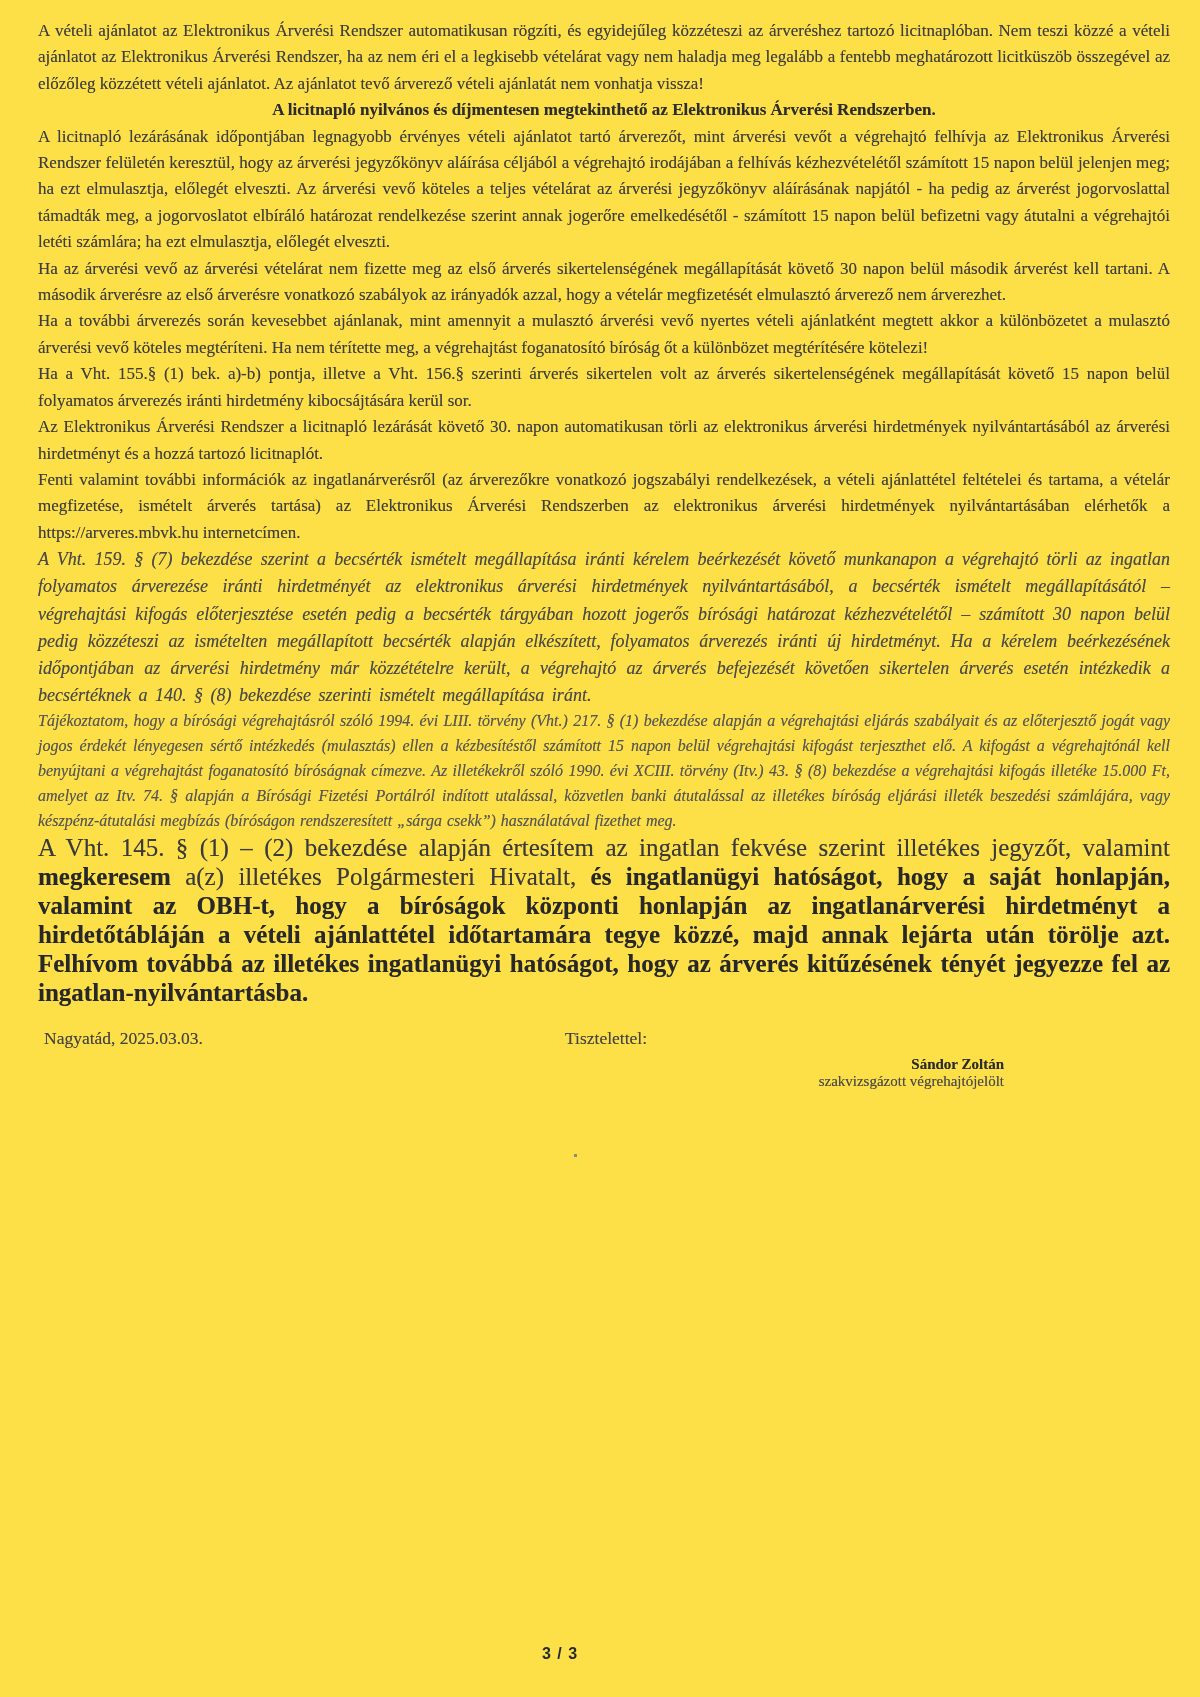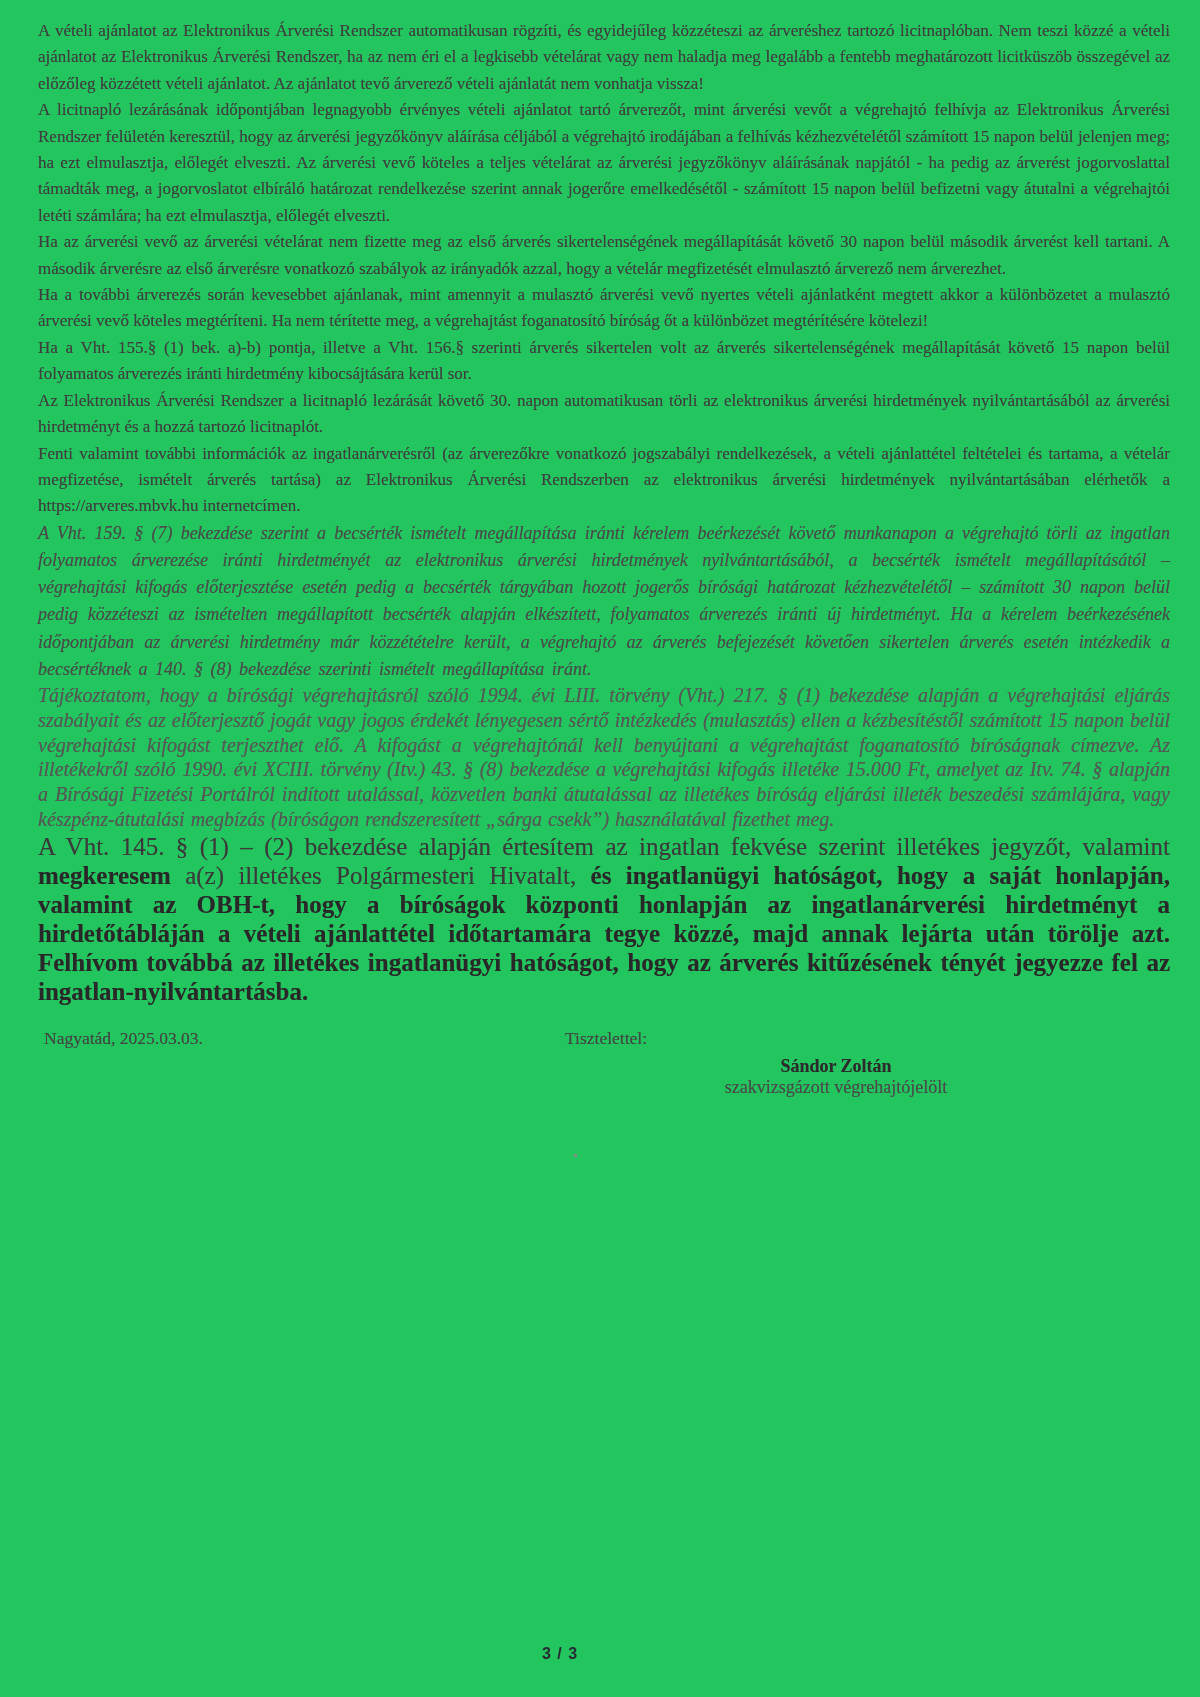--- a/index.html
+++ b/index.html
@@ -1,62 +1,62 @@
 <!DOCTYPE html>
 <html lang="hu"><head>
 <meta charset="utf-8">
 <style>
   html,body{margin:0;padding:0;background:#ffffff;}
   .page{
     position:relative;
     width:1200px;height:1697px;
-    background:#22c55e;
+    background:#fde047;
     font-family:"Liberation Serif", serif;
     color:#3e3e3e;
     overflow:hidden;
   }
   .content{
     position:absolute;top:18px;left:38px;width:1132px;
     font-size:17px;line-height:26.4px;text-align:justify;
   }
   .content p{margin:0;}
   .scan{text-shadow:0 0 .5px rgba(70,70,70,.55);}
   .center-bold{
     text-align:center;font-weight:bold;color:#2d2d2d;
   }
   .vht159{
     margin-top:26px;
     font-style:italic;font-size:18px;line-height:27.2px;
     color:#4a4a4a;word-spacing:3px;
   }
   .small-italic{
     margin-top:21px;
-    font-style:italic;font-size:20px;line-height:24.8px;
+    font-style:italic;font-size:16px;line-height:24.8px;
     color:#575757;word-spacing:1px;
   }
   .hatosagi-heading{
     margin-top:18px;
     text-align:center;font-weight:bold;
     font-size:18.5px;color:#2c2c2c;letter-spacing:.5px;
   }
   .hatosagi-para{
     font-size:25px;line-height:29px;color:#3a3a3a;
   }
   .bold{font-weight:bold;color:#282828;}
   .date-line{
     position:absolute;top:1028px;left:44px;
     font-size:17.5px;color:#444;
   }
   .closing-line{
     position:absolute;top:1028px;left:565px;
     font-size:17.5px;color:#444;
   }
   .signature-block{
-    position:absolute;top:1056px;left:648px;width:376px;
-    text-align:center;font-size:18px;color:#3e3e3e;
+    position:absolute;top:1056px;left:628px;width:376px;
+    text-align:right;font-size:15px;color:#3e3e3e;
   }
   .signature-block .name{font-weight:bold;color:#2b2b2b;}
   .signature-block .title{margin-top:0;color:#4a4a4a;}
   .artifact-dot{
     position:absolute;top:1154px;left:574px;
     width:3px;height:3px;background:#8a8a8a;
   }
   .footer{
     position:absolute;top:1645px;left:0;width:1120px;
     text-align:center;
@@ -67,20 +67,21 @@
 </style>
 </head>
 <body>
 
 <div class="page">
 
   <div class="content scan">
 
     <p>A vételi ajánlatot az Elektronikus Árverési Rendszer automatikusan rögzíti, és egyidejűleg közzéteszi az árveréshez tartozó licitnaplóban. Nem teszi közzé a vételi ajánlatot az Elektronikus Árverési Rendszer, ha az nem éri el a legkisebb vételárat vagy nem haladja meg legalább a fentebb meghatározott licitküszöb összegével az előzőleg közzétett vételi ajánlatot. Az ajánlatot tevő árverező vételi ajánlatát nem vonhatja vissza!</p>
 
+    <p class="center-bold">A licitnapló nyilvános és díjmentesen megtekinthető az Elektronikus Árverési Rendszerben.</p>
 
     <p>A licitnapló lezárásának időpontjában legnagyobb érvényes vételi ajánlatot tartó árverezőt, mint árverési vevőt a végrehajtó felhívja az Elektronikus Árverési Rendszer felületén keresztül, hogy az árverési jegyzőkönyv aláírása céljából a végrehajtó irodájában a felhívás kézhezvételétől számított 15 napon belül jelenjen meg; ha ezt elmulasztja, előlegét elveszti. Az árverési vevő köteles a teljes vételárat az árverési jegyzőkönyv aláírásának napjától - ha pedig az árverést jogorvoslattal támadták meg, a jogorvoslatot elbíráló határozat rendelkezése szerint annak jogerőre emelkedésétől - számított 15 napon belül befizetni vagy átutalni a végrehajtói letéti számlára; ha ezt elmulasztja, előlegét elveszti.</p>
     <p>Ha az árverési vevő az árverési vételárat nem fizette meg az első árverés sikertelenségének megállapítását követő 30 napon belül második árverést kell tartani. A második árverésre az első árverésre vonatkozó szabályok az irányadók azzal, hogy a vételár megfizetését elmulasztó árverező nem árverezhet.</p>
     <p>Ha a további árverezés során kevesebbet ajánlanak, mint amennyit a mulasztó árverési vevő nyertes vételi ajánlatként megtett akkor a különbözetet a mulasztó árverési vevő köteles megtéríteni. Ha nem térítette meg, a végrehajtást foganatosító bíróság őt a különbözet megtérítésére kötelezi!</p>
     <p>Ha a Vht. 155.§ (1) bek. a)-b) pontja, illetve a Vht. 156.§ szerinti árverés sikertelen volt az árverés sikertelenségének megállapítását követő 15 napon belül folyamatos árverezés iránti hirdetmény kibocsájtására kerül sor.</p>
     <p>Az Elektronikus Árverési Rendszer a licitnapló lezárását követő 30. napon automatikusan törli az elektronikus árverési hirdetmények nyilvántartásából az árverési hirdetményt és a hozzá tartozó licitnaplót.</p>
 
     <p><span>Fenti valamint további információk az ingatlanárverésről (az árverezőkre vonatkozó jogszabályi rendelkezések, a vételi ajánlattétel feltételei és tartama, a vételár megfizetése, ismételt árverés tartása) az Elektronikus Árverési Rendszerben az elektronikus árverési hirdetmények nyilvántartásában elérhetők a </span><span>https://arveres.mbvk.hu</span><span> internetcímen.</span></p>
 
     <p class="vht159">A Vht. 159. § (7) bekezdése szerint a becsérték ismételt megállapítása iránti kérelem beérkezését követő munkanapon a végrehajtó törli az ingatlan folyamatos árverezése iránti hirdetményét az elektronikus árverési hirdetmények nyilvántartásából, a becsérték ismételt megállapításától – végrehajtási kifogás előterjesztése esetén pedig a becsérték tárgyában hozott jogerős bírósági határozat kézhezvételétől – számított 30 napon belül pedig közzéteszi az ismételten megállapított becsérték alapján elkészített, folyamatos árverezés iránti új hirdetményt. Ha a kérelem beérkezésének időpontjában az árverési hirdetmény már közzétételre került, a végrehajtó az árverés befejezését követően sikertelen árverés esetén intézkedik a becsértéknek a 140. § (8) bekezdése szerinti ismételt megállapítása iránt.</p>

